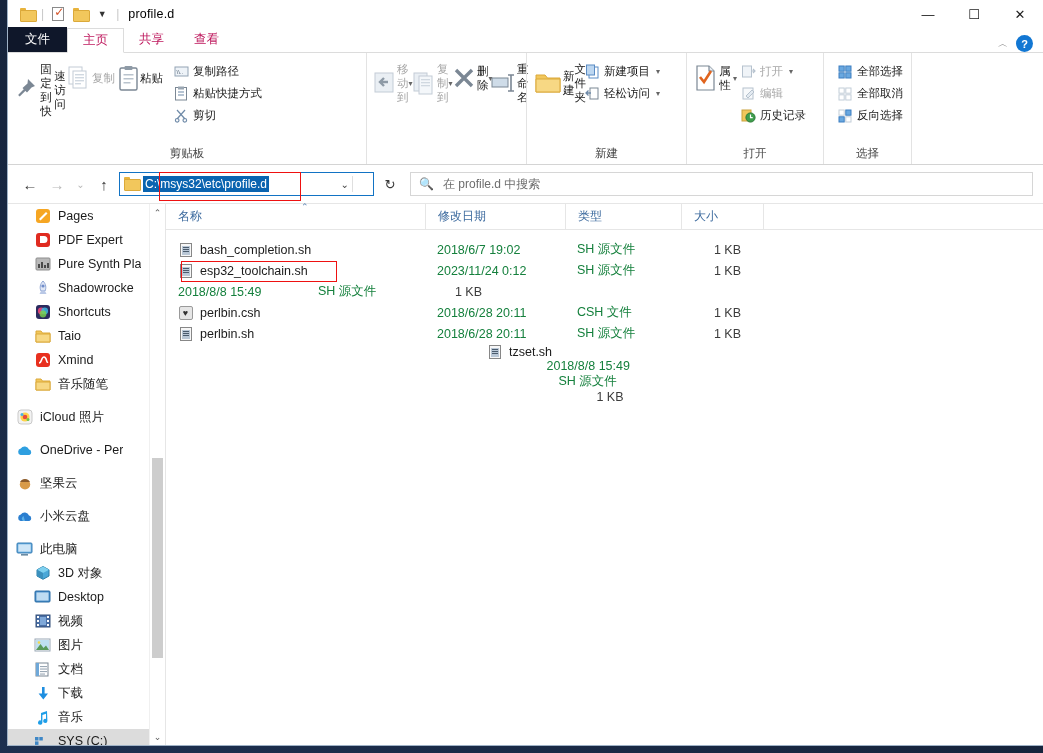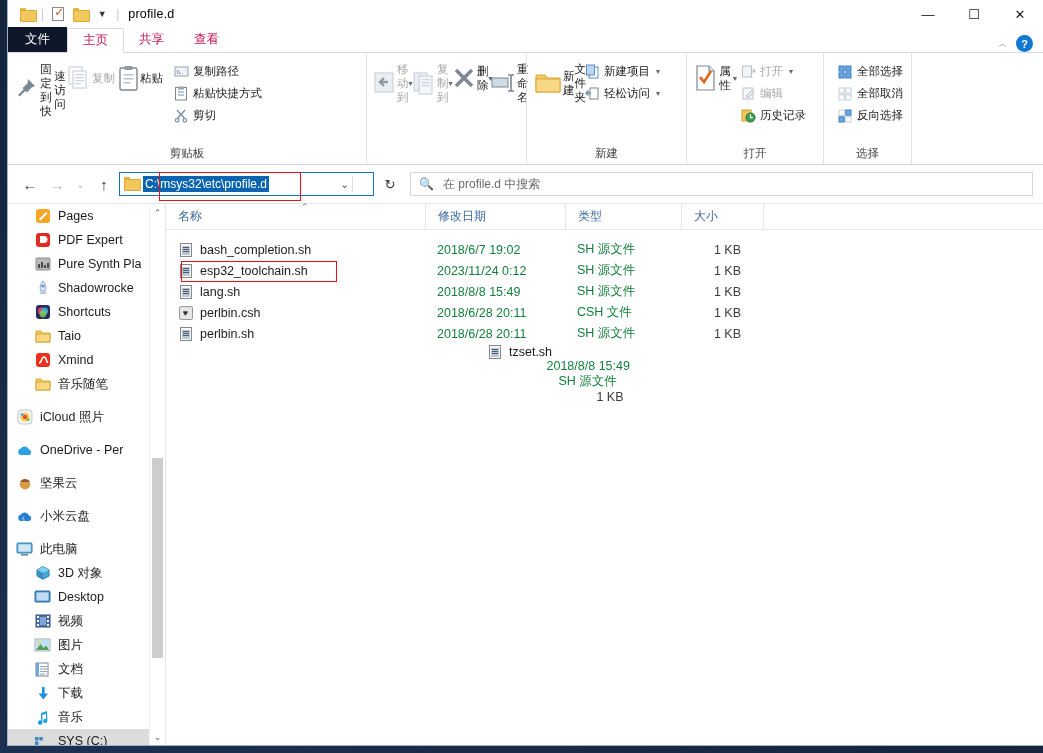--- a/index.html
+++ b/index.html
@@ -759,26 +759,20 @@
                 <span class="fico">
                   <span class="shfile"></span>
                 </span>
                 <span>esp32_toolchain.sh</span>
               </div>
               <div class="cd" style="width: 140px;">2023/11/24 0:12</div>
               <div class="ct" style="width: 116px;">SH 源文件</div>
               <div class="cs" style="width: 82px;">1 KB</div>
             </div>
             <div class="frow" style="margin-top: 0px;">
-              <div class="cn" style="width: 259px;">
-                <span class="fico">
-                  <span class="shfile"></span>
-                </span>
-                <span>lang.sh</span>
-              </div>
               <div class="cd" style="width: 140px;">2018/8/8 15:49</div>
               <div class="ct" style="width: 116px;">SH 源文件</div>
               <div class="cs" style="width: 82px;">1 KB</div>
             </div>
             <div class="frow" style="margin-top: 0px;">
               <div class="cn" style="width: 259px;">
                 <span class="fico">
                   <span class="cshfile">♥</span>
                 </span>
                 <span>perlbin.csh</span>

